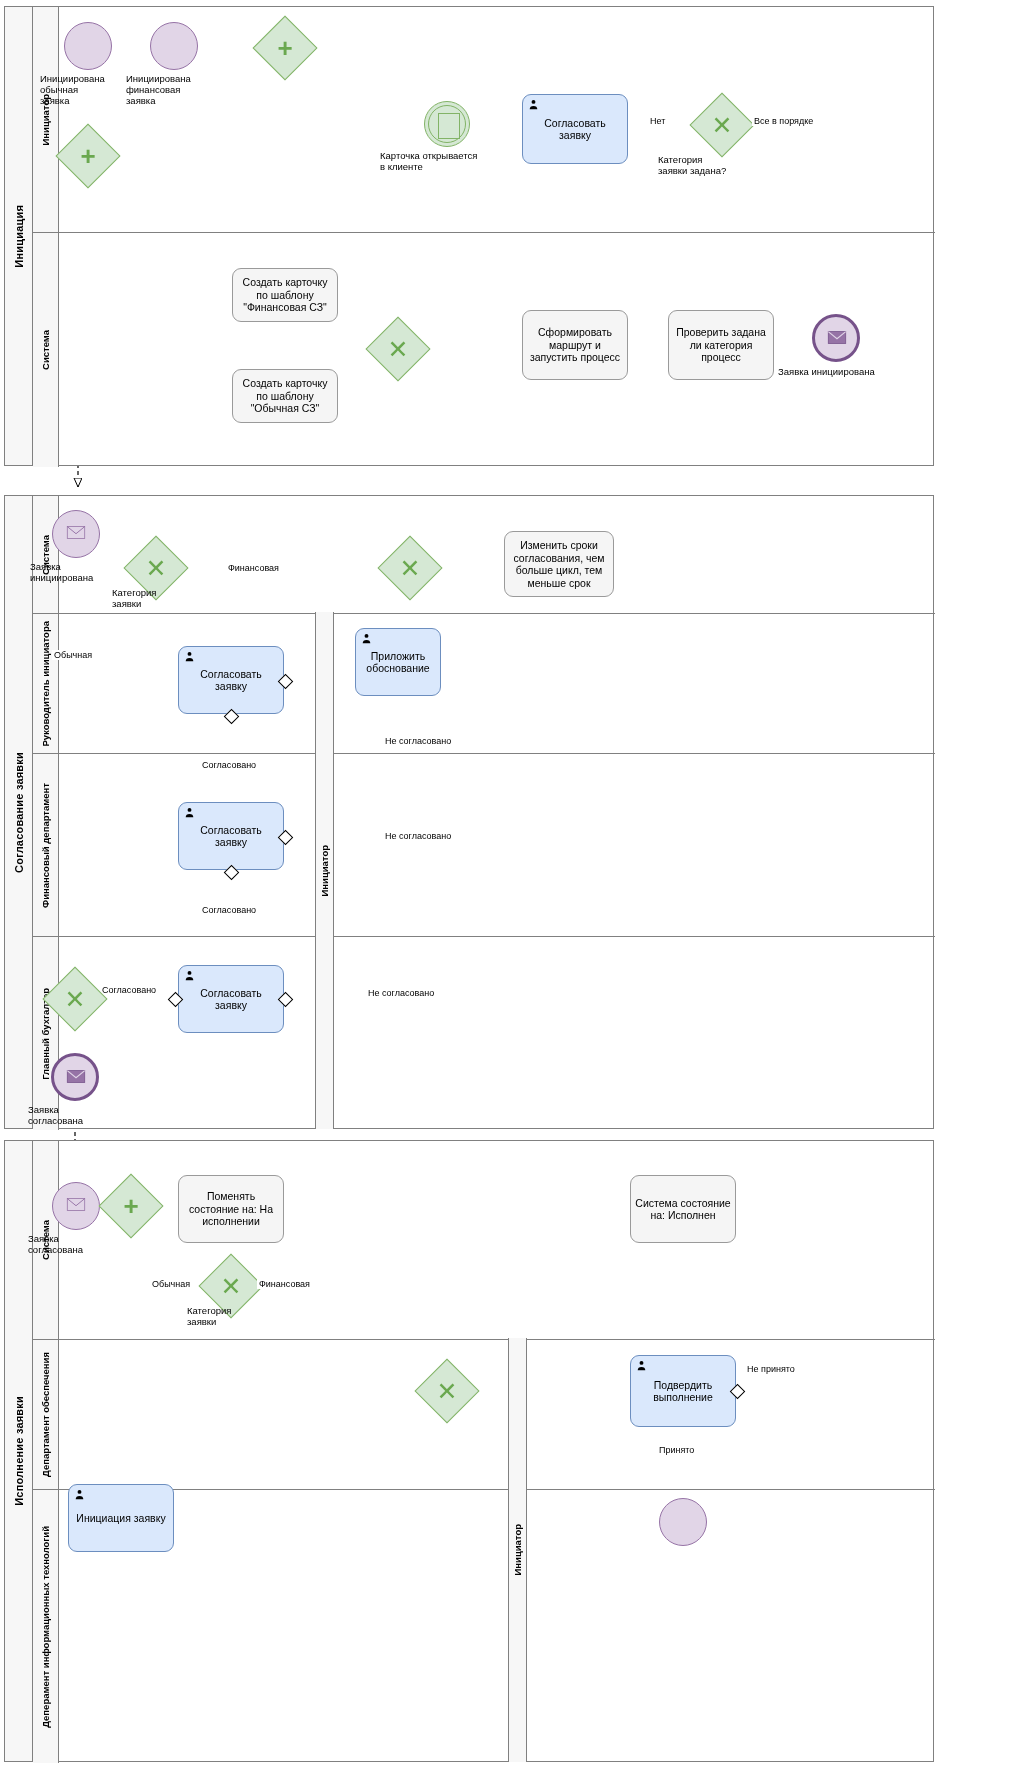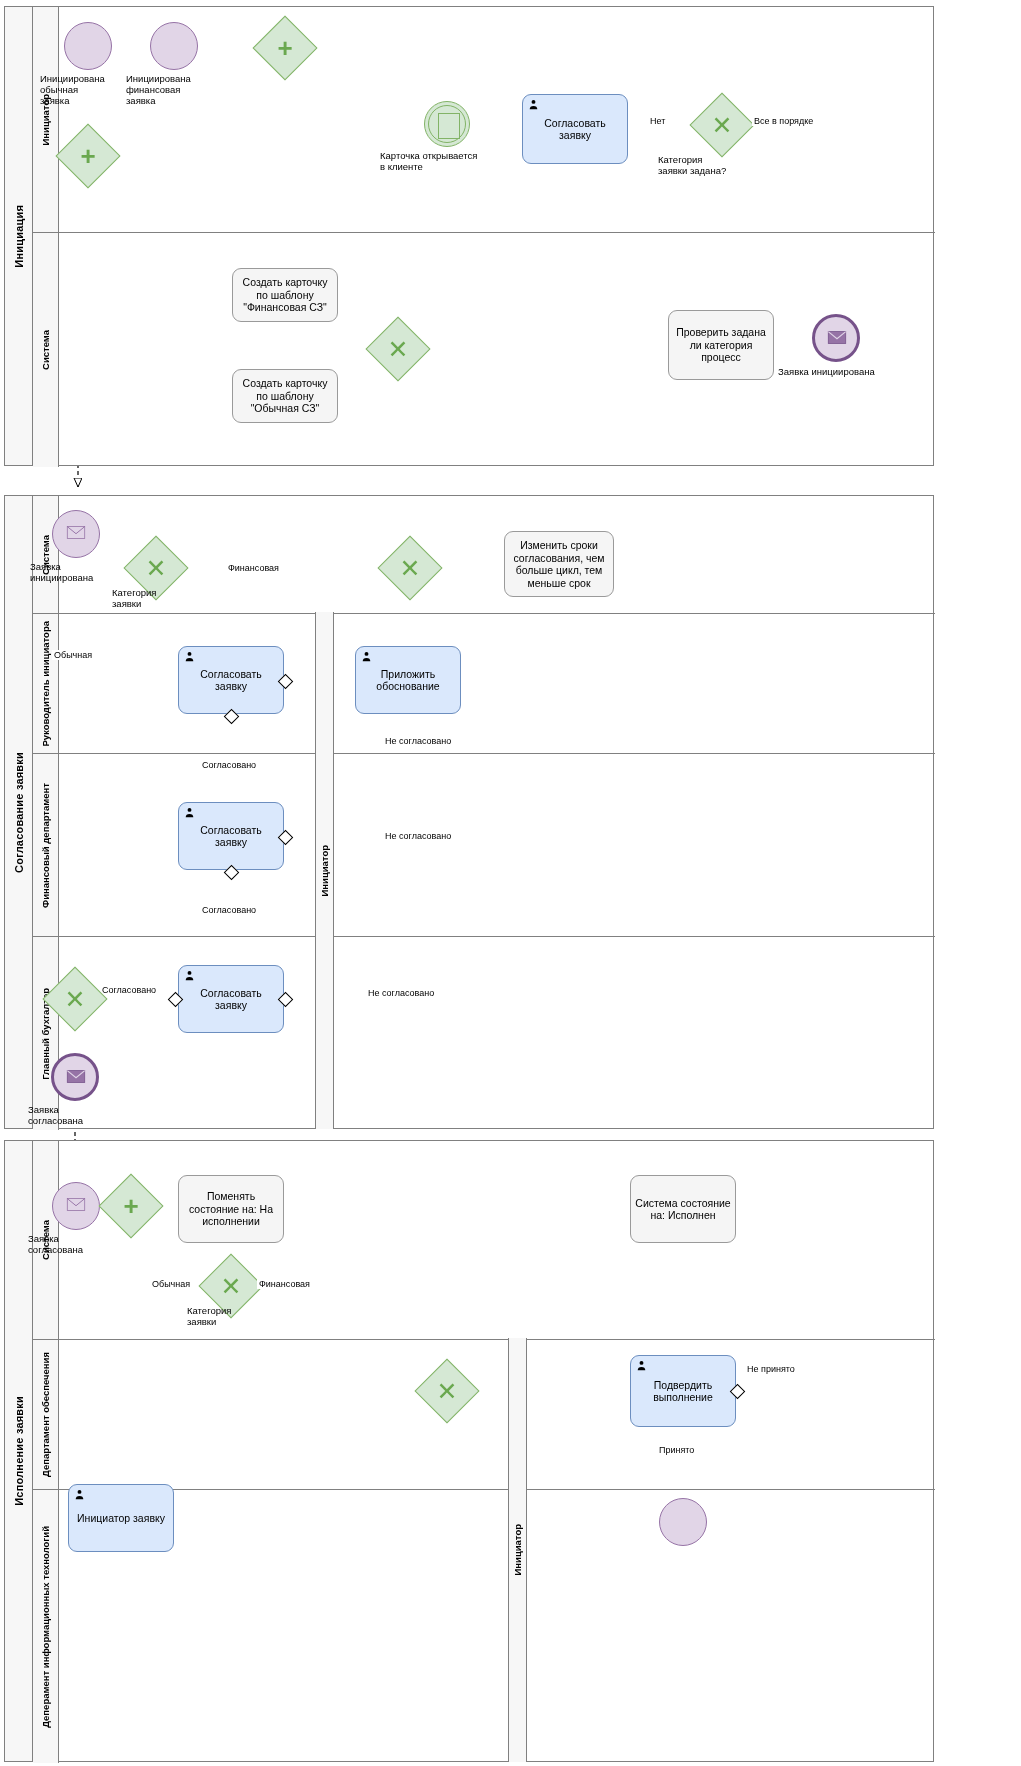--- a/index.html
+++ b/index.html
@@ -182,20 +182,25 @@
   </div>
   <div class="node task sys" style="left:232px;top:369px;width:106px;height:54px;">
     <span>Создать карточку по
 шаблону "Обычная
 СЗ"</span>
   </div>
   <div class="node gw" style="left:375px;top:326px;width:46px;height:46px;">
     <div class="gi" style="font-size:25px;">✕</div>
   </div>
 
+  <div class="node task sys" style="left:522px;top:310px;width:106px;height:70px;">
+    <span>Сформировать
+маршрут и запустить
+процесс</span>
+  </div>
   <div class="node task sys" style="left:668px;top:310px;width:106px;height:70px;">
     <span>Проверить
 задана ли категория
 процесс</span>
   </div>
 
   <div class="node evt end" style="left:812px;top:314px;width:48px;height:48px;">
     <svg viewBox="0 0 24 24" style="position:absolute;left:10px;top:13px;width:24px;height:19px;">
       <rect x="1" y="2" width="22" height="15" fill="#9673a6" stroke="#76528a"></rect>
       <path d="M1,2 L12,11 L23,2" fill="none" stroke="#e1d5e7" stroke-width="1.4"></path>
@@ -255,21 +260,21 @@
     <div class="gi" style="font-size:25px;">✕</div>
   </div>
 
   <div class="node task sys" style="left:504px;top:531px;width:110px;height:66px;">
     <span>Изменить сроки
 согласования, чем
 больше цикл, тем
 меньше срок</span>
   </div>
 
-  <div class="node task" style="left:355px;top:646px;width:106px;height:68px;">
+  <div class="node task" style="left:355px;top:628px;width:86px;height:68px;">
     <svg class="usr" viewBox="0 0 16 16">
       <circle cx="8" cy="4.2" r="2.8" fill="#000"></circle>
         <path d="M2.5 15 a5.5 5 0 0 1 11 0z" fill="#000"></path>
     </svg>
     <span>Приложить
 обоснование</span>
   </div>
 
   <div class="node task" style="left:178px;top:646px;width:106px;height:68px;">
     <svg class="usr" viewBox="0 0 16 16">
@@ -377,21 +382,21 @@
 
   <div class="node gw" style="left:424px;top:1368px;width:46px;height:46px;">
     <div class="gi" style="font-size:25px;">✕</div>
   </div>
 
   <div class="node task" style="left:68px;top:1484px;width:106px;height:68px;">
     <svg class="usr" viewBox="0 0 16 16">
       <circle cx="8" cy="4.2" r="2.8" fill="#000"></circle>
         <path d="M2.5 15 a5.5 5 0 0 1 11 0z" fill="#000"></path>
     </svg>
-    <span>Инициатор
+    <span>Инициация
 заявку</span>
   </div>
 
   <div class="node task sys" style="left:630px;top:1175px;width:106px;height:68px;">
     <span>Система
 состояние на:
 Исполнен</span>
   </div>
 
   <div class="node task" style="left:630px;top:1355px;width:106px;height:72px;">

